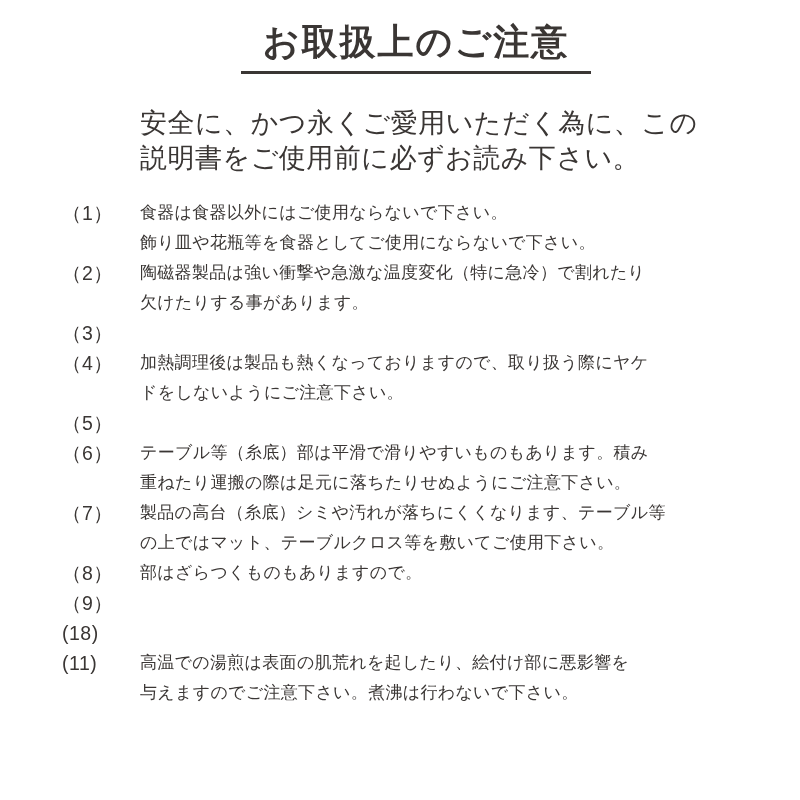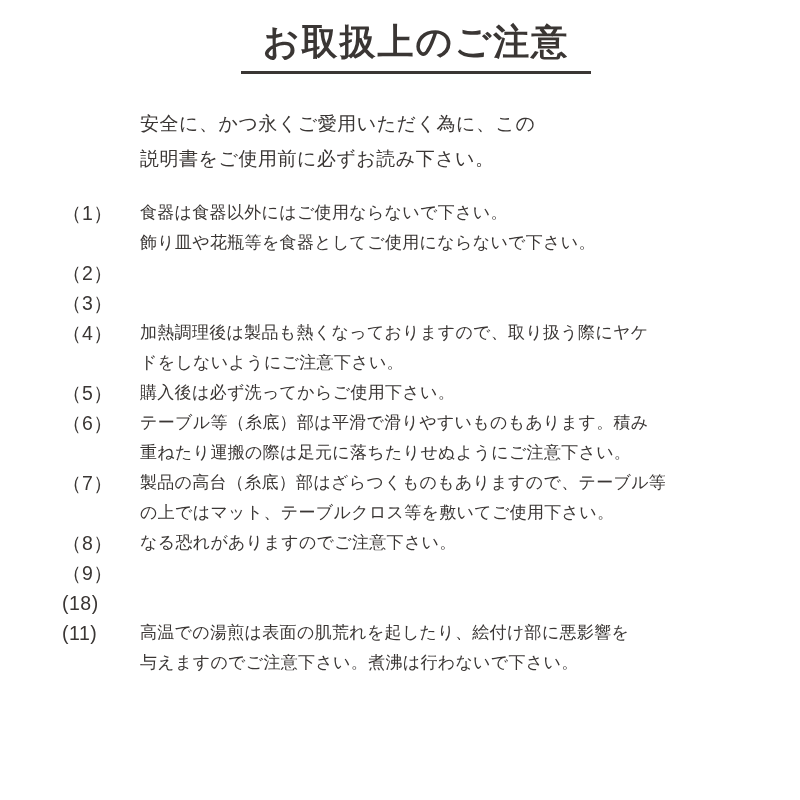--- a/index.html
+++ b/index.html
@@ -29,21 +29,21 @@
     display: inline-block;
     font-size: 36px;
     font-weight: 600;
     letter-spacing: 2px;
     line-height: 1.1;
     padding: 0 22px 9px 22px;
     border-bottom: 3px solid #3a3634;
   }
   .intro {
     margin: 32px 0 0 78px;
-    font-size: 19px;
+    font-size: 27px;
     font-weight: 500;
     line-height: 35px;
     letter-spacing: 0.5px;
     white-space: pre-line;
   }
   .precaution-list {
     list-style: none;
     margin: 22px 0 0 0;
     padding: 0;
   }
@@ -76,46 +76,47 @@
 説明書をご使用前に必ずお読み下さい。</p>
 
   <ol class="precaution-list">
     <li class="row">
       <span class="num">（1）</span>
       <span class="text">食器は食器以外にはご使用ならないで下さい。
 飾り皿や花瓶等を食器としてご使用にならないで下さい。</span>
     </li>
     <li class="row">
       <span class="num">（2）</span>
+      <span class="text">陶磁器製品は強い衝撃や急激な温度変化（特に急冷）で割れたり
+欠けたりする事があります。</span>
     </li>
     <li class="row">
       <span class="num">（3）</span>
     </li>
     <li class="row">
       <span class="num">（4）</span>
       <span class="text">加熱調理後は製品も熱くなっておりますので、取り扱う際にヤケ
 ドをしないようにご注意下さい。</span>
     </li>
     <li class="row">
       <span class="num">（5）</span>
-      <span class="text">購入後は必ず洗ってからご使用下さい。</span>
     </li>
     <li class="row">
       <span class="num">（6）</span>
       <span class="text">テーブル等（糸底）部は平滑で滑りやすいものもあります。積み
 重ねたり運搬の際は足元に落ちたりせぬようにご注意下さい。</span>
     </li>
     <li class="row">
       <span class="num">（7）</span>
-      <span class="text">製品の高台（糸底）部はざらつくものもありますので、テーブル等
+      <span class="text">製品の高台（糸底）シミや汚れが落ちにくくなります、テーブル等
 の上ではマット、テーブルクロス等を敷いてご使用下さい。</span>
     </li>
     <li class="row">
       <span class="num">（8）</span>
-      <span class="text">なる恐れがありますのでご注意下さい。</span>
+      <span class="text">部はざらつくものもありますので。</span>
     </li>
     <li class="row">
       <span class="num">（9）</span>
     </li>
     <li class="row">
       <span class="num">(18)</span>
     </li>
     <li class="row">
       <span class="num">(11)</span>
       <span class="text">高温での湯煎は表面の肌荒れを起したり、絵付け部に悪影響を

